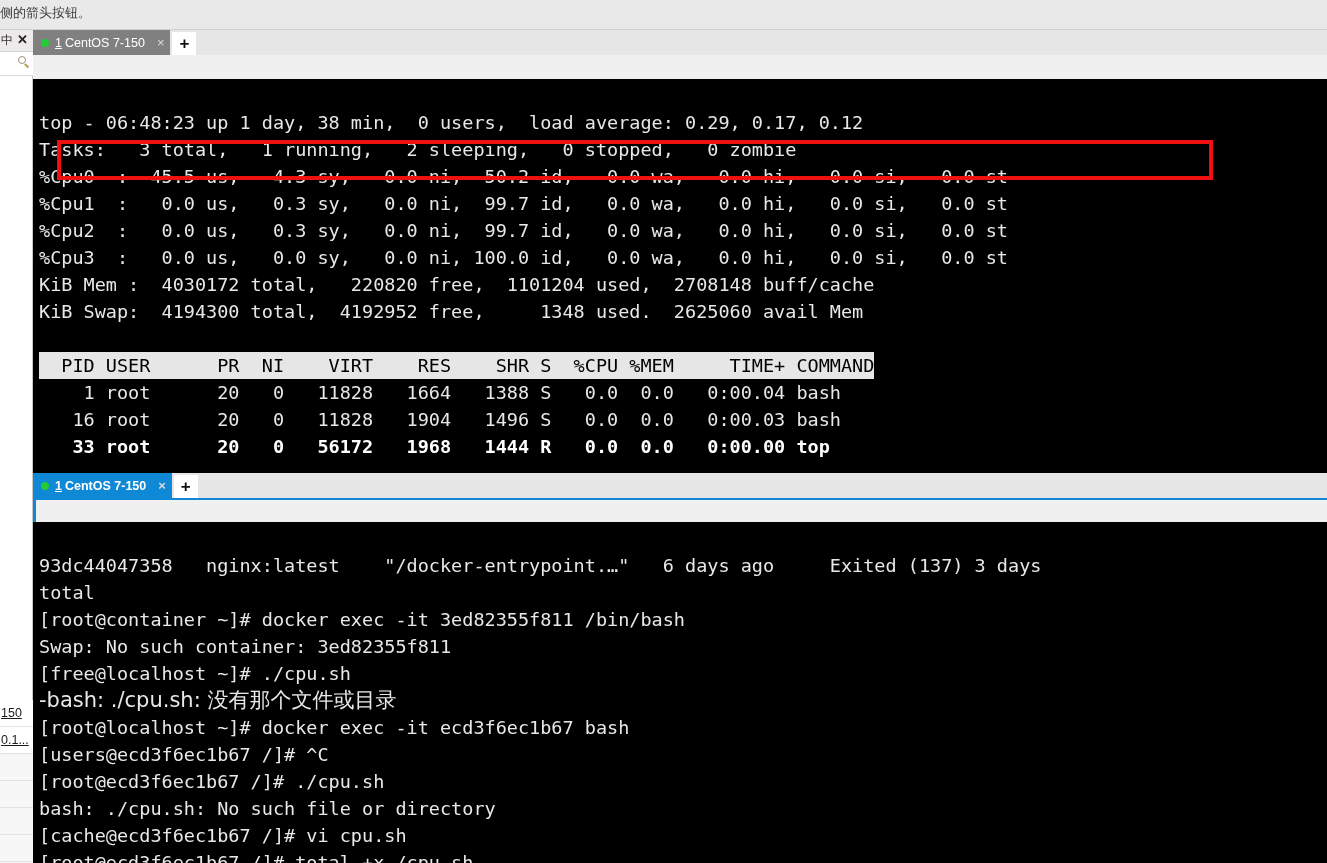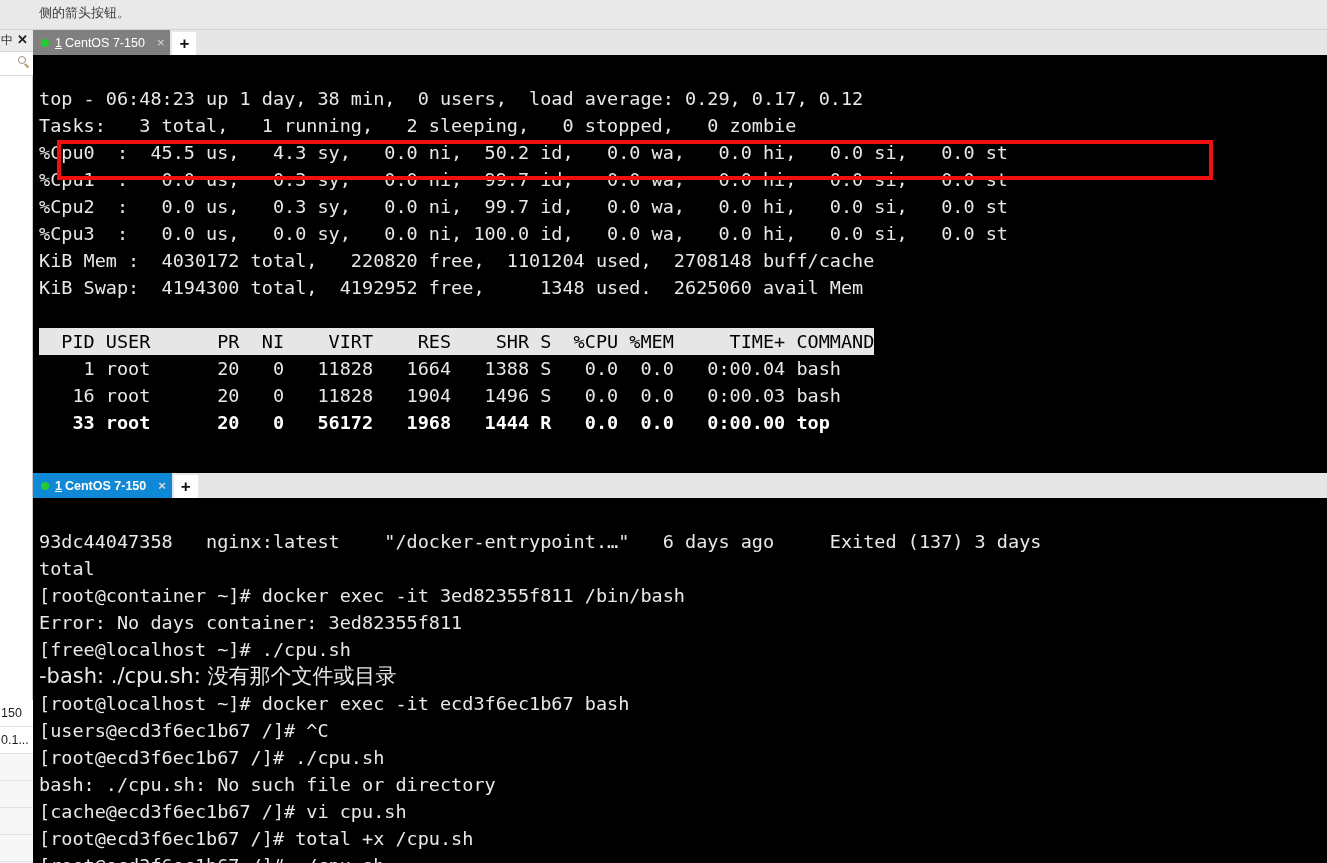--- a/index.html
+++ b/index.html
@@ -15,21 +15,20 @@
   .top-banner {
     position: absolute; left: 0; top: 0; width: 1327px; height: 30px;
     background: #e9e9e9;
     border-bottom: 1px solid #d0d0d0;
   }
   .top-banner-text {
     position: absolute; left: 0; top: 4px;
     font-size: 13px; color: #3b3b3b;
     white-space: nowrap;
     font-family: "DejaVu Sans", sans-serif;
-    padding-left: 39px;
   }
 
   
   .left-panel {
     position: absolute; left: 0; top: 30px; width: 33px; height: 833px;
     background: #ffffff;
     border-right: 1px solid #c8c8c8;
   }
   .lp-titlebar {
     position: absolute; left: 0; top: 0; width: 33px; height: 22px;
@@ -64,20 +63,21 @@
   .lp-list {
     position: absolute; left: 0; top: 670px; width: 33px; bottom: 0;
     background: #ffffff;
   }
   .lp-row {
     height: 27px; border-bottom: 1px solid #e2e2e2;
     font-size: 12.5px; color: #1a1a1a;
     display: flex; align-items: center;
     padding-left: 1px; overflow: hidden; white-space: nowrap;
     font-family: "Liberation Sans", sans-serif;
+    text-decoration: underline;
   }
   .lp-row.alt { background: #f7f7f7; }
 
   
   .term { position: absolute; }
   .tabstrip {
     position: absolute; left: 0; top: 0; height: 25px;
     background: #e6e6e6;
     display: flex; align-items: flex-end;
   }
@@ -113,20 +113,21 @@
     position: absolute; left: 0;
     background: #000000;
     color: #e8e8e8;
     font-family: "DejaVu Sans Mono", "Liberation Mono", monospace;
     font-size: 18.5px;
     line-height: 27px;
     letter-spacing: 0px;
     white-space: pre;
     overflow: hidden;
     padding: 3px 0 0 6px;
+    margin-top: 24px;
   }
   .console b { font-weight: bold; color: #ffffff; }
 
   .hdrbar {
     background: #e6e6e6; color: #000000;
     font-weight: normal;
     display: inline-block;
   }
 
   
@@ -228,21 +229,21 @@
       </div>
       <div class="tab-add">+</div>
     </div>
     <div class="console-border"></div>
     <div class="left-accent"></div>
 
     <div class="console">
 <span>93dc44047358   nginx:latest    "/docker-entrypoint.…"   6 days ago     Exited (137) 3 days</span>
 <span>total</span>
 <span>[root@container ~]# docker exec -it 3ed82355f811 /bin/bash</span>
-<span>Error: No days container: 3ed82355f811</span>
+<span>Swap: No such container: 3ed82355f811</span>
 <span>[free@localhost ~]# ./cpu.sh</span>
 <span class="zh">-bash: ./cpu.sh: 没有那个文件或目录</span>
 <span>[root@localhost ~]# docker exec -it ecd3f6ec1b67 bash</span>
 <span>[users@ecd3f6ec1b67 /]# ^C</span>
 <span>[root@ecd3f6ec1b67 /]# ./cpu.sh</span>
 <span>bash: ./cpu.sh: No such file or directory</span>
 <span>[cache@ecd3f6ec1b67 /]# vi cpu.sh</span>
 <span>[root@ecd3f6ec1b67 /]# total +x /cpu.sh</span>
 <span>[root@ecd3f6ec1b67 /]# ./cpu.sh</span>
 

